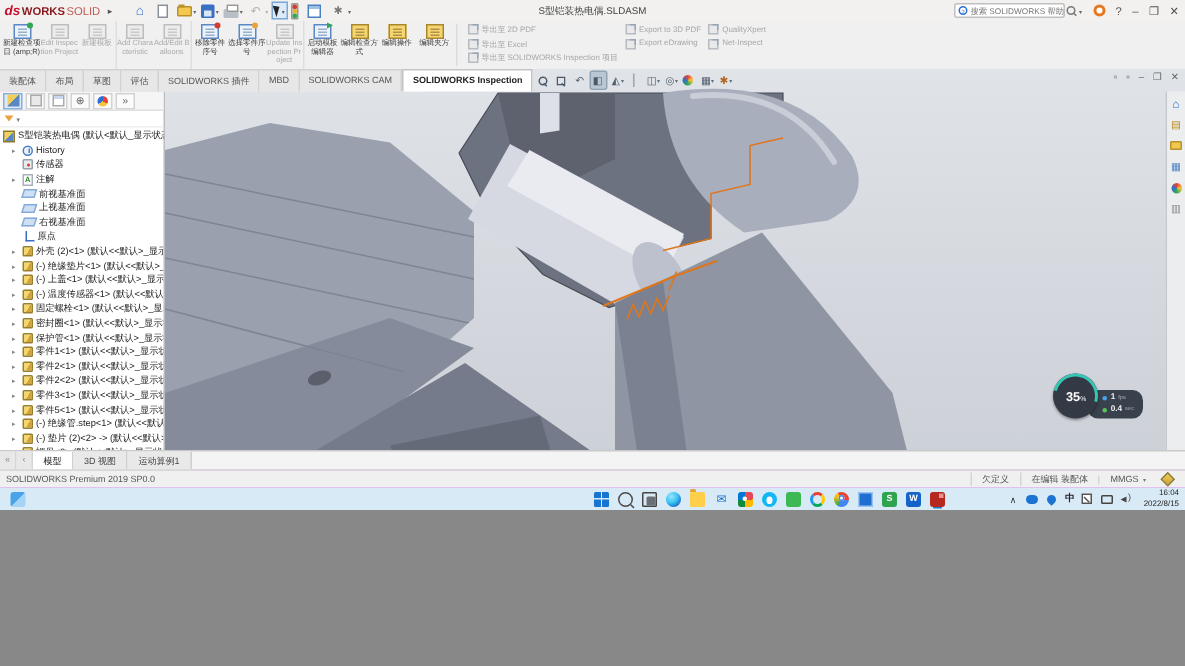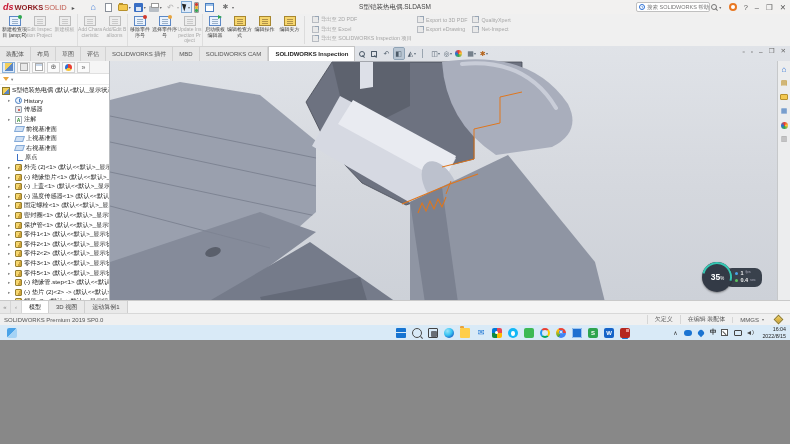--- a/index.html
+++ b/index.html
@@ -115,21 +115,21 @@
 .viewport{position:absolute;top:46px;left:110px;right:0;bottom:40px;background:linear-gradient(180deg,#e0e3e8 0%,#d5d8de 55%,#cdd1d8 100%);z-index:1;overflow:hidden}
 .model-svg{position:absolute;inset:0}
 .taskpane{position:absolute;right:0;top:15px;bottom:0;width:13px;background:#ecedee;border-left:1px solid #c6c8ca;display:flex;flex-direction:column;align-items:center;padding-top:3px;gap:4px}
 .tpic{width:11px;height:10px;display:flex;align-items:center;justify-content:center}
 .ic-tp-home::before{content:"⌂";font-size:8px;color:#2b6fd4}
 .ic-tp-library::before{content:"▤";font-size:7px;color:#b8860b}
 .ic-tp-explorer{width:8px;height:6px;background:#f3c84f;border:1px solid #b8912c;border-radius:1px}
 .ic-tp-palette::before{content:"▦";font-size:7px;color:#4a7fc1}
 .ic-tp-appearance{width:7px;height:7px;border-radius:50%;background:conic-gradient(#e84033,#f6c33a,#35a853,#2b6fd4,#e84033)}
 .ic-tp-props::before{content:"▥";font-size:7px;color:#888}
-.perf{position:absolute;right:28px;bottom:8px;display:flex;align-items:center}
+.perf{position:absolute;right:28px;bottom:21px;display:flex;align-items:flex-end}
 .perf-circle{width:30px;height:30px;border-radius:50%;background:#333a46;color:#fff;display:flex;align-items:center;justify-content:center;font-size:8.5px;font-weight:bold;position:relative;z-index:2;box-shadow:0 1px 2px rgba(0,0,0,.4)}
 .perf-circle::before{content:"";position:absolute;inset:0;border-radius:50%;border:2.5px solid transparent;border-top-color:#35c7b3;border-right-color:#35c7b3;transform:rotate(-30deg)}
 .pz{font-size:4.5px;font-weight:normal;margin-top:2px}
 .perf-pill{background:rgba(45,52,64,.92);border-radius:7px;padding:3px 6px 3px 10px;margin-left:-7px;display:flex;flex-direction:column;gap:2px;z-index:1}
 .prow{display:flex;align-items:center;gap:2px;color:#eee;font-size:5.5px;font-weight:bold;line-height:1}
 .punit{font-size:3.8px;color:#aab;font-weight:normal}
 .pdot{width:3px;height:3px;border-radius:50%}
 .pdot-fps{background:#4aa3e8}
 .pdot-dur{background:#5cc25e}
 

